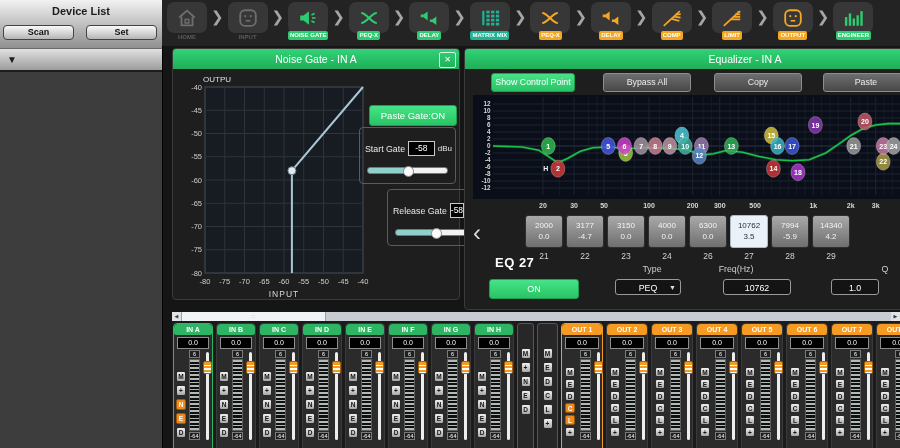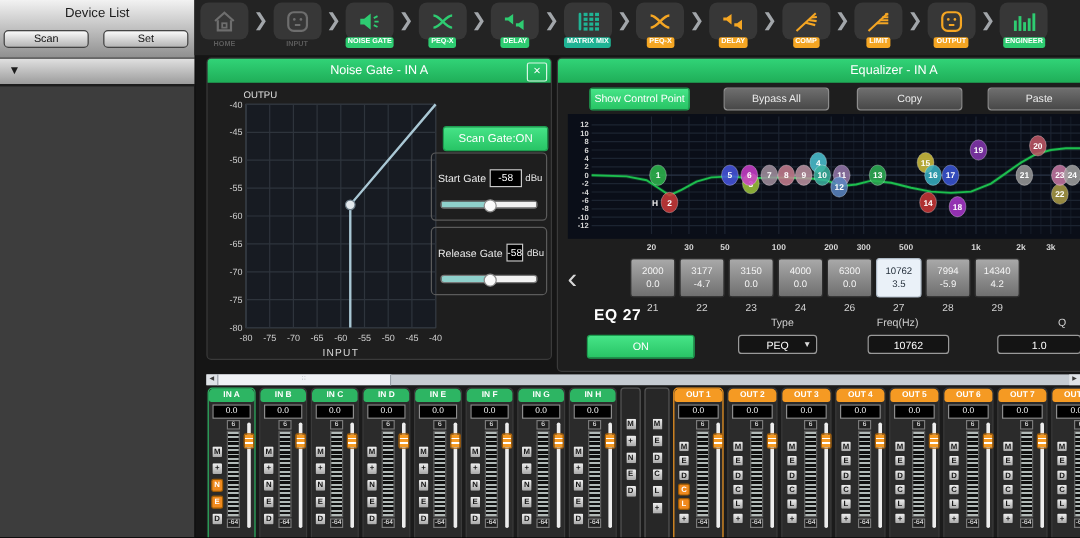--- a/index.html
+++ b/index.html
@@ -1,21 +1,21 @@
 <!DOCTYPE html>
 <html><head>
 <meta charset="utf-8">
 <style>
   html,body{margin:0;padding:0;background:#000;}
   .app{position:relative;width:900px;height:448px;overflow:hidden;background:#151515;
        font-family:"Liberation Sans",sans-serif;-webkit-font-smoothing:antialiased;}
 
   
   .sidebar{position:absolute;left:0;top:0;width:162px;height:448px;background:#3d3d3d;border-right:1px solid #000;}
-  .sb-top{height:48px;background:linear-gradient(#f2f2f2,#8f8f8f);}
+  .sb-top{height:48px;background:linear-gradient(#f2f2f2,#8f8f8f);font-weight:bold;}
   .sb-title{height:22px;line-height:22px;text-align:center;font-size:11px;color:#1c1c1c;}
   .sb-btnrow{display:flex;gap:12px;padding:3px 5px 0 3px;justify-content:center;}
   .sb-btn{flex:1;height:13px;line-height:12px;text-align:center;font-size:9px;color:#111;
           background:linear-gradient(#fafafa,#b5b5b5);border:1px solid #444;border-radius:4px;cursor:default;}
   .sb-drop{height:21px;background:linear-gradient(#e0e0e0,#9c9c9c);border-top:1px solid #6a6a6a;border-bottom:2px solid #1d1d1d;
            color:#1d1d1d;font-size:10px;padding-left:7px;line-height:21px;}
 
   
   .toolbar{position:absolute;left:162px;top:0;width:738px;height:46px;background:#232323;
            display:flex;align-items:flex-start;padding-left:3px;box-sizing:border-box;}
@@ -36,21 +36,21 @@
             color:#fff;text-align:center;cursor:default;}
   .graybtn{background:linear-gradient(#6e6e6e,#484848);border:1px solid #8d8d8d;border-radius:3px;
            color:#ececec;text-align:center;cursor:default;}
 
   
   #ng-panel{left:172px;top:48px;width:288px;height:252px;}
   #ng-graph{position:absolute;left:6px;top:24px;}
   #ng-on{position:absolute;left:196px;top:56px;width:86px;height:19px;font-size:9.5px;line-height:19px;}
   .gate-group{position:absolute;left:186px;width:97px;border:1px solid #5b5b5b;border-radius:4px;box-sizing:border-box;}
   #gate1{top:78px;height:57px;}
-  #gate2{top:140px;height:57px;}
+  #gate2{top:140px;height:57px;margin-left:28px;}
   .gate-row{display:flex;align-items:center;gap:3px;padding:13px 3px 0 5px;}
   .gate-label{flex:1;font-size:8.8px;color:#eaeaea;white-space:nowrap;text-align:center;}
   .gate-val{width:27px;height:13px;background:#000;border:1px solid #c9c9c9;color:#fff;font-size:8.5px;
             text-align:center;line-height:13px;}
   .gate-unit{font-size:8px;color:#e6e6e6;}
   .slider{position:absolute;left:7px;right:7px;bottom:9px;height:5px;border-radius:3px;
           background:linear-gradient(to right,#8fd0cb 0 50%,#f2f2f2 50% 100%);border:1px solid #777;}
   .slider-handle{position:absolute;left:50%;top:50%;width:9px;height:9px;margin:-5px 0 0 -5px;border-radius:50%;
                  background:#fafafa;border:1px solid #8a8a8a;}
 
@@ -311,21 +311,21 @@
           <text x="85.25" y="211" fill="#cfcfcf" font-size="7.5" text-anchor="middle">-65</text>
           <text x="105" y="211" fill="#cfcfcf" font-size="7.5" text-anchor="middle">-60</text>
           <text x="124.75" y="211" fill="#cfcfcf" font-size="7.5" text-anchor="middle">-55</text>
           <text x="144.5" y="211" fill="#cfcfcf" font-size="7.5" text-anchor="middle">-50</text>
           <text x="164.25" y="211" fill="#cfcfcf" font-size="7.5" text-anchor="middle">-45</text>
           <text x="184" y="211" fill="#cfcfcf" font-size="7.5" text-anchor="middle">-40</text>
           <text x="105" y="224" fill="#d8d8d8" font-size="8.5" text-anchor="middle" letter-spacing="1">INPUT</text>
           <path d="M112.9 200 L112.9 97.7 L184 14" fill="none" stroke="#a9c7d4" stroke-width="2"></path>
           <circle cx="112.9" cy="97.7" r="4" fill="#e3e9ed" stroke="#6b7b87" stroke-width="1"></circle>
         </svg></div>
-    <div class="greenbtn" id="ng-on">Scan Gate:ON</div>
+    <div class="greenbtn" id="ng-on">Paste Gate:ON</div>
     <div class="gate-group" id="gate1">
       <div class="gate-row">
         <span class="gate-label">Start Gate</span>
         <span class="gate-val">-58</span>
         <span class="gate-unit">dBu</span>
       </div>
       <div class="slider">
           <div class="slider-handle" style="left: 50%;"></div>
         </div>
     </div>
@@ -583,24 +583,24 @@
           <div class="band-num">29</div>
         </div>
       </div>
     <div id="eq-name">EQ 27</div>
     <div class="greenbtn" id="eq-on">ON</div>
     <div class="eq-flabel" style="left:132px;width:110px;">Type</div>
     <div class="eq-field" style="left:150px;width:66px;">
       <span>PEQ</span>
       <span class="caret">▼</span>
     </div>
-    <div class="eq-flabel" style="left:228px;width:110px;text-align:center;">Freq(Hz)</div>
+    <div class="eq-flabel" style="left:216px;width:110px;text-align:center;">Freq(Hz)</div>
     <div class="eq-field" style="left:258px;width:68px;">10762</div>
     <div class="eq-flabel" style="left:380px;width:80px;">Q</div>
-    <div class="eq-field" style="left:366px;width:70px;">1.0</div>
+    <div class="eq-field" style="left:366px;width:48px;">1.0</div>
   </section>
 
   <section id="mixer">
     <div id="hscroll">
       <div class="scroll-arrow" style="left:0;">◀</div>
       <div id="scroll-thumb">∷</div>
       <div class="scroll-arrow" style="right:0;">▶</div>
     </div>
     <div id="strips">
         <div class="strip sel-in" style="width: 40px;">

